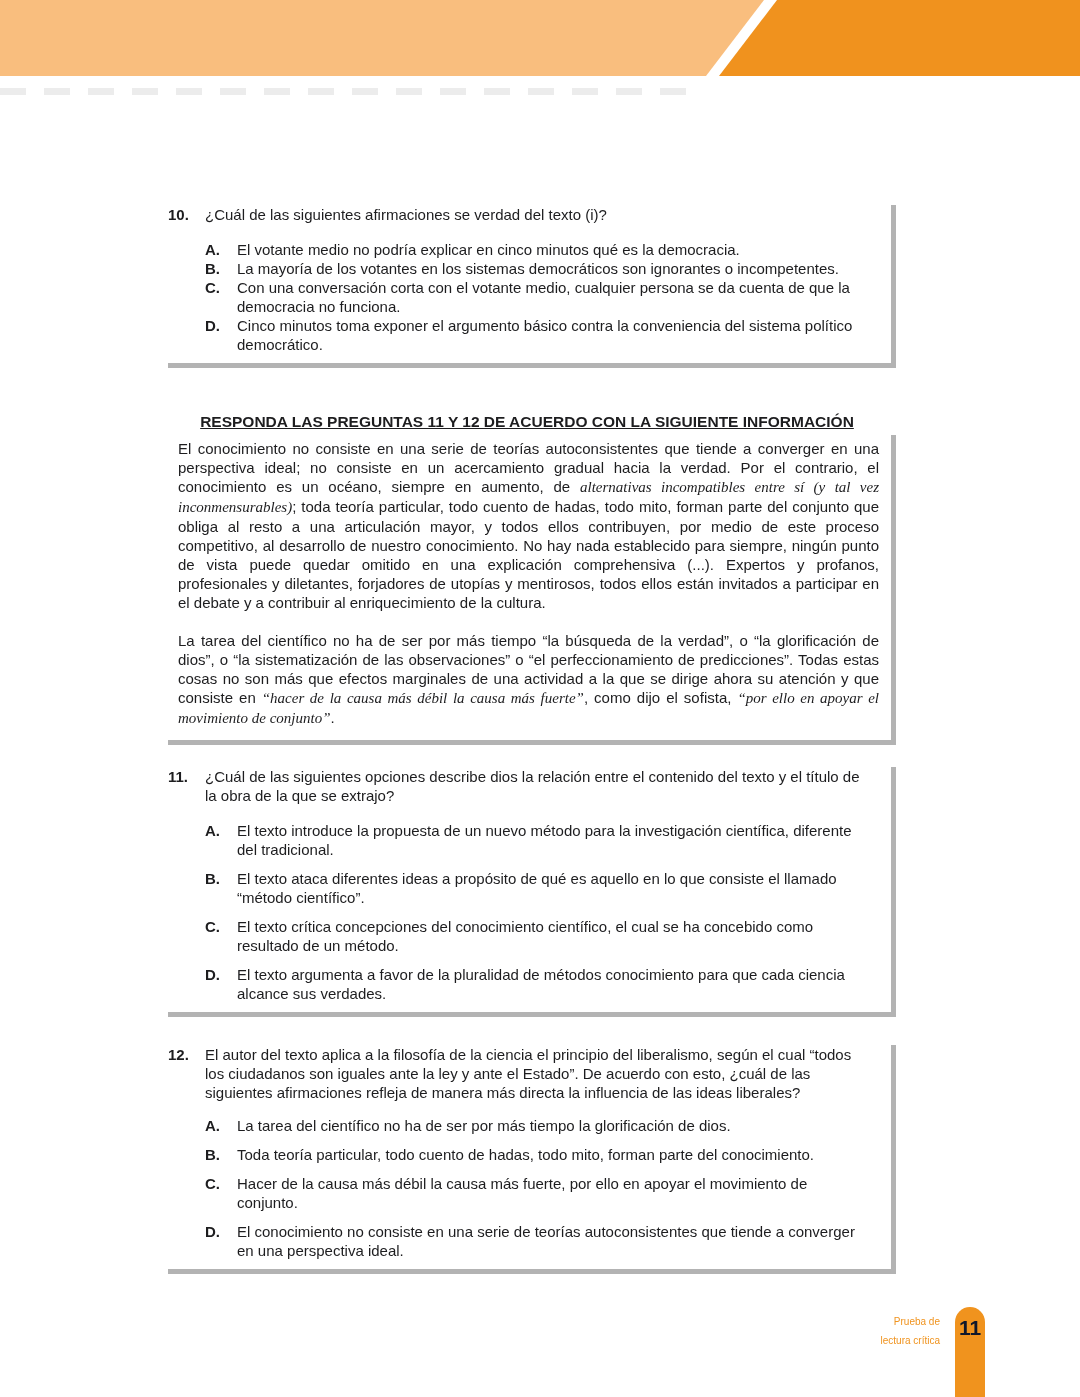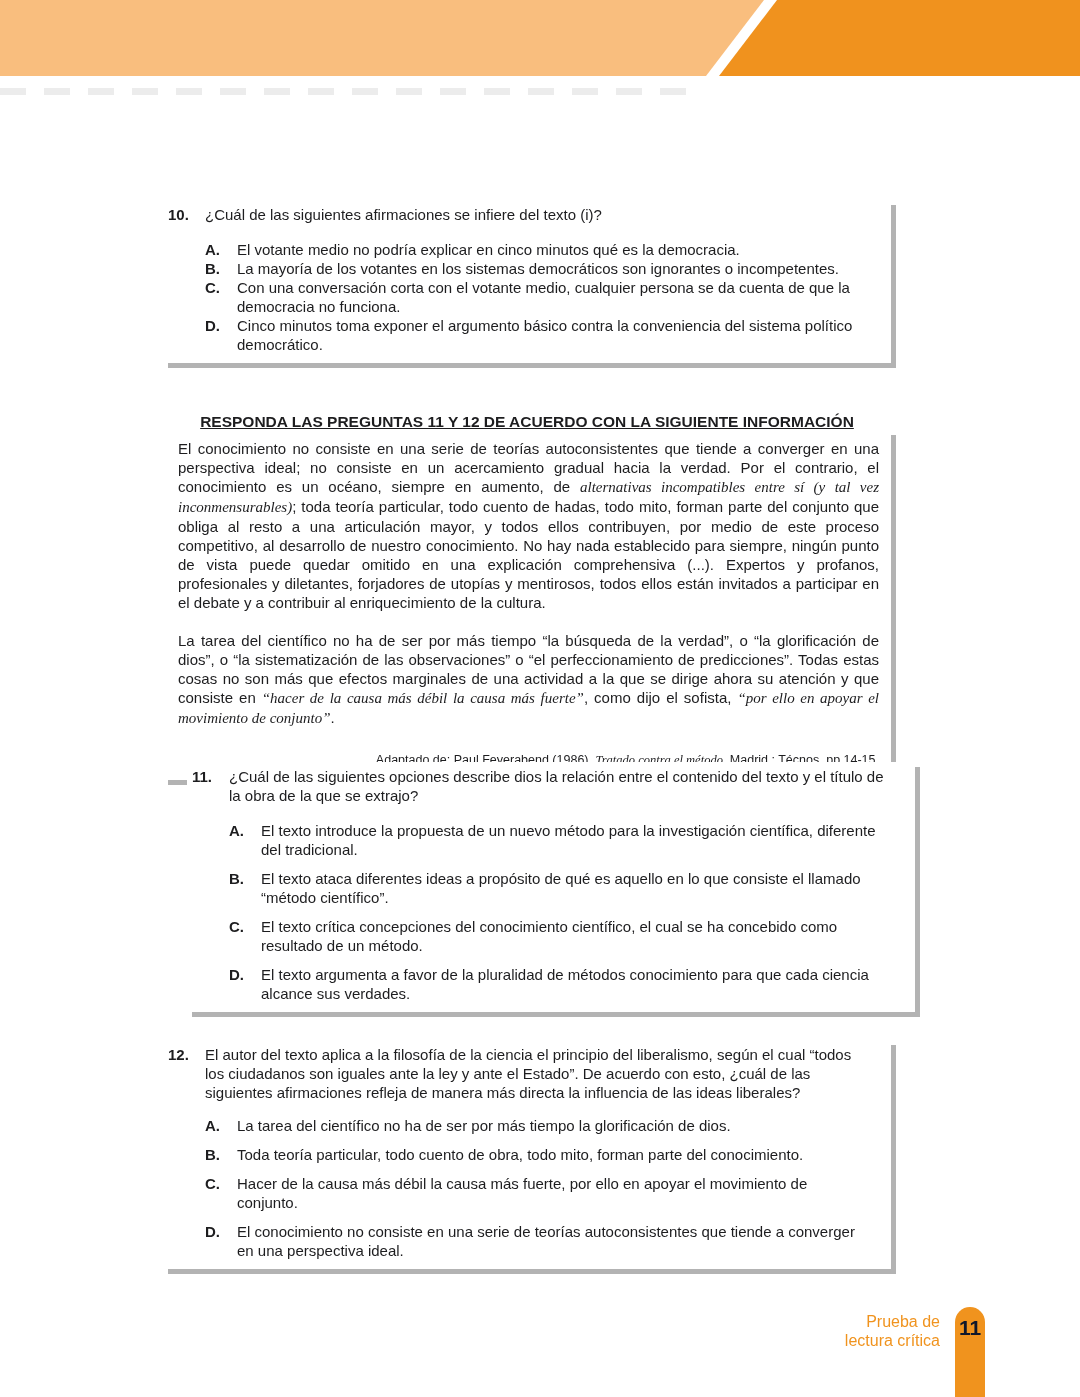--- a/index.html
+++ b/index.html
@@ -52,41 +52,41 @@
     position:absolute;left:163px;top:430px;width:728px;background:#fff;
     box-shadow:5px 5px 0 var(--box-shadow);
     padding:9px 12px 12px 15px;
   }
   .ptext{margin:0 0 19px 0;text-align:justify;}
   .ital{font-family:"Liberation Serif","DejaVu Serif",serif;font-style:italic;}
   .attribution{margin:24px 0 0 0;text-align:right;font-size:12.5px;line-height:16px;}
   
   .footer-label{
     position:absolute;right:140px;top:1312px;text-align:right;
-    color:var(--accent);font-size:16px;line-height:19px;
+    color:var(--accent);font-size:10px;line-height:19px;
   }
   .page-tab{
     position:absolute;left:955px;top:1307px;width:30px;height:90px;
     background:var(--accent);border-radius:15px 15px 0 0;
     color:#0f172a;text-align:center;font-size:21px;line-height:24px;padding-top:9px;font-weight:bold;
   }
 </style>
 </head>
 <body>
 
 <div class="band">
   <div class="band-light"></div>
   <div class="band-dark"></div>
 </div>
 <div class="dashes"></div>
 
 <section class="qbox" style="top:200px;">
   <div class="qrow">
     <span class="qnum">10.</span>
-    <span class="qtext">¿Cuál de las siguientes afirmaciones se infiere del texto (i)?</span>
+    <span class="qtext">¿Cuál de las siguientes afirmaciones se verdad del texto (i)?</span>
   </div>
   <div class="gap16"></div>
   <div class="opts">
     <div class="opt">
       <span class="oletter">A.</span>
       <span class="otext">El votante medio no podría explicar en cinco minutos qué es la democracia.</span>
     </div>
     <div class="opt">
       <span class="oletter">B.</span>
       <span class="otext">La mayoría de los votantes en los sistemas democráticos son ignorantes o incompetentes.</span>
@@ -100,24 +100,23 @@
       <span class="otext">Cinco minutos toma exponer el argumento básico contra la conveniencia del sistema político democrático.</span>
     </div>
   </div>
 </section>
 
 <h2 class="section-header">RESPONDA LAS PREGUNTAS 11 Y 12 DE ACUERDO CON LA SIGUIENTE INFORMACIÓN</h2>
 
 <section class="pbox">
   <p class="ptext"><span>El conocimiento no consiste en una serie de teorías autoconsistentes que tiende a converger en una perspectiva ideal; no consiste en un acercamiento gradual hacia la verdad. Por el contrario, el conocimiento es un océano, siempre en aumento, de </span><span class="ital">alternativas incompatibles entre sí (y tal vez inconmensurables)</span><span>; toda teoría particular, todo cuento de hadas, todo mito, forman parte del conjunto que obliga al resto a una articulación mayor, y todos ellos contribuyen, por medio de este proceso competitivo, al desarrollo de nuestro conocimiento. No hay nada establecido para siempre, ningún punto de vista puede quedar omitido en una explicación comprehensiva (...). Expertos y profanos, profesionales y diletantes, forjadores de utopías y mentirosos, todos ellos están invitados a participar en el debate y a contribuir al enriquecimiento de la cultura.</span></p>
   <p class="ptext" style="margin-bottom:0;"><span>La tarea del científico no ha de ser por más tiempo “la búsqueda de la verdad”, o “la glorificación de dios”, o “la sistematización de las observaciones” o “el perfeccionamiento de predicciones”. Todas estas cosas no son más que efectos marginales de una actividad a la que se dirige ahora su atención y que consiste en </span><span class="ital">“hacer de la causa más débil la causa más fuerte”</span><span>, como dijo el sofista, </span><span class="ital">“por ello en apoyar el movimiento de conjunto”</span><span>.</span></p>
-  <p class="attribution"><span>Adaptado de: Paul Feyerabend (1986). </span><span class="ital">Tratado contra el método</span><span>. Madrid,: Técnos, pp.14-15.</span></p>
 </section>
 
-<section class="qbox" style="top:762px;margin-left:24px;">
+<section class="qbox" style="top:762px;">
   <div class="qrow">
     <span class="qnum">11.</span>
     <span class="qtext">¿Cuál de las siguientes opciones describe dios la relación entre el contenido del texto y el título de la obra de la que se extrajo?</span>
   </div>
   <div class="gap16"></div>
   <div class="opts">
     <div class="opt spaced">
       <span class="oletter">A.</span>
       <span class="otext">El texto introduce la propuesta de un nuevo método para la investigación científica, diferente del tradicional.</span>
     </div>
@@ -142,21 +141,21 @@
     <span class="qtext">El autor del texto aplica a la filosofía de la ciencia el principio del liberalismo, según el cual “todos los ciudadanos son iguales ante la ley y ante el Estado”. De acuerdo con esto, ¿cuál de las siguientes afirmaciones refleja de manera más directa la influencia de las ideas liberales?</span>
   </div>
   <div class="gap14"></div>
   <div class="opts">
     <div class="opt spaced">
       <span class="oletter">A.</span>
       <span class="otext">La tarea del científico no ha de ser por más tiempo la glorificación de dios.</span>
     </div>
     <div class="opt spaced">
       <span class="oletter">B.</span>
-      <span class="otext">Toda teoría particular, todo cuento de obra, todo mito, forman parte del conocimiento.</span>
+      <span class="otext">Toda teoría particular, todo cuento de hadas, todo mito, forman parte del conocimiento.</span>
     </div>
     <div class="opt spaced">
       <span class="oletter">C.</span>
       <span class="otext">Hacer de la causa más débil la causa más fuerte, por ello en apoyar el movimiento de conjunto.</span>
     </div>
     <div class="opt spaced">
       <span class="oletter">D.</span>
       <span class="otext">El conocimiento no consiste en una serie de teorías autoconsistentes que tiende a converger en una perspectiva ideal.</span>
     </div>
   </div>

